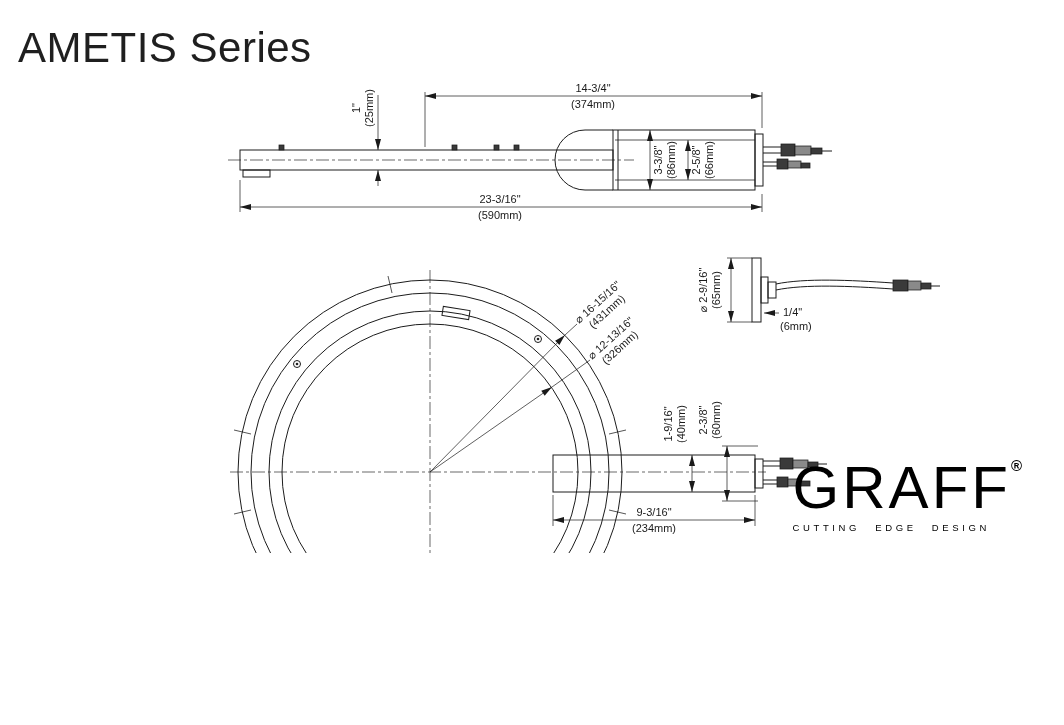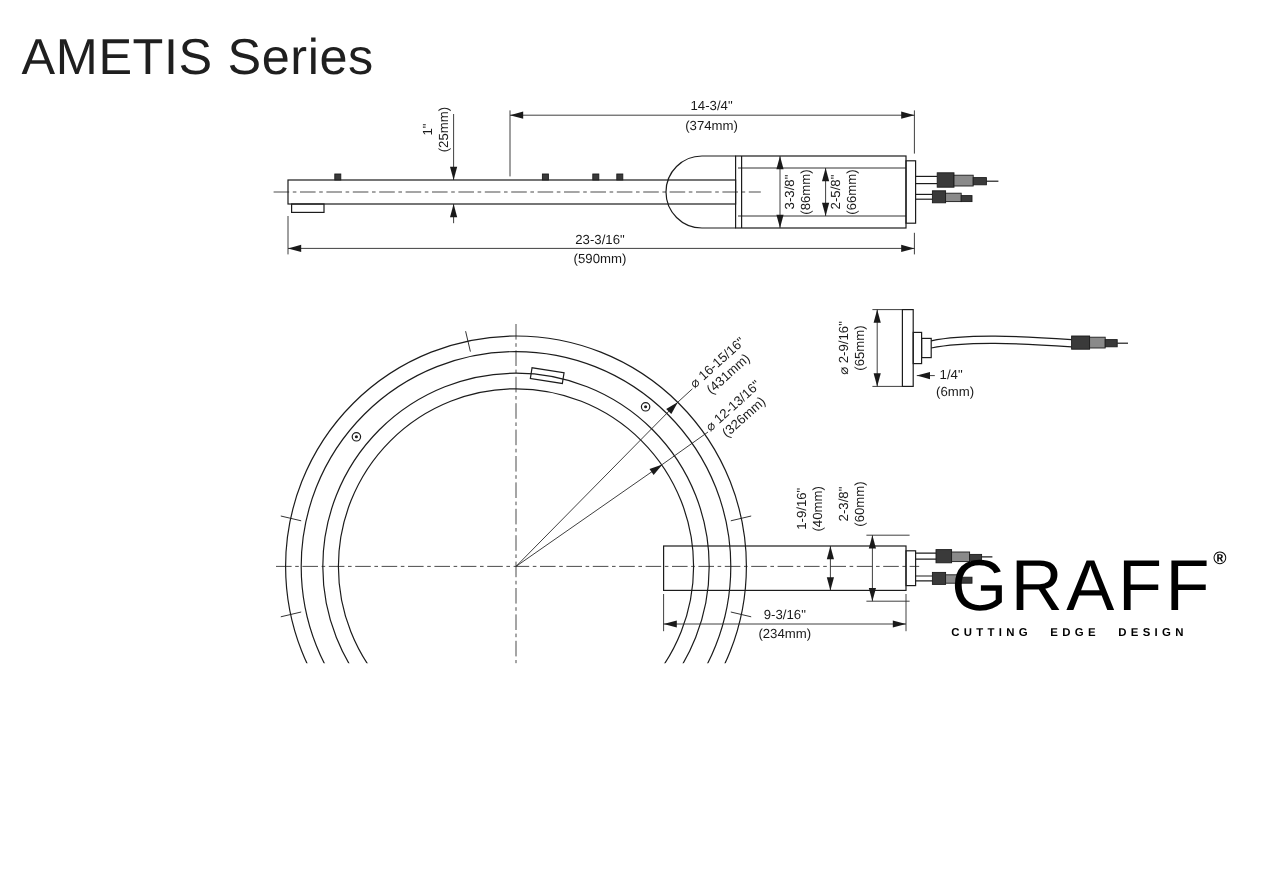--- a/index.html
+++ b/index.html
@@ -3,21 +3,21 @@
 <meta charset="utf-8">
 <style>
   html,body{margin:0;padding:0;background:#ffffff;}
   .page{position:relative;width:1064px;height:553px;background:#ffffff;overflow:hidden;
         font-family:"Liberation Sans",sans-serif;color:#1a1a1a;}
   .title{position:absolute;left:18px;top:24px;font-size:42px;letter-spacing:.5px;color:#1f1f1f;}
   .drawing{position:absolute;left:0;top:0;}
   .logo{position:absolute;right:42px;bottom:20px;color:#000;}
   .logo .brand{font-size:60px;font-weight:400;letter-spacing:3px;line-height:1;display:inline-block;}
   .logo .reg{font-size:15px;font-weight:700;vertical-align:top;line-height:1;}
-  .logo .tagline{font-size:9.5px;font-weight:700;letter-spacing:3.6px;word-spacing:9px;margin-top:4px;text-align:left;}
+  .logo .tagline{font-size:9.5px;font-weight:400;letter-spacing:3.6px;word-spacing:9px;margin-top:4px;text-align:left;}
   svg text{font-family:"Liberation Sans",sans-serif;font-size:11px;fill:#1a1a1a;stroke:none;}
   svg .tm{text-anchor:middle;}
   .geo{stroke:#1c1c1c;stroke-width:1;fill:none;}
   .thin{stroke-width:.75;}
   .dim{stroke:#2a2a2a;stroke-width:.75;fill:none;}
   .cl{stroke:#2a2a2a;stroke-width:.7;fill:none;stroke-dasharray:13 3 3 3;}
   .fillA{fill:#3a3a3a;stroke:#1c1c1c;stroke-width:.75;}
   .fillB{fill:#8a8a8a;stroke:#1c1c1c;stroke-width:.75;}
   .dot{fill:#222;stroke:none;}
 </style>

